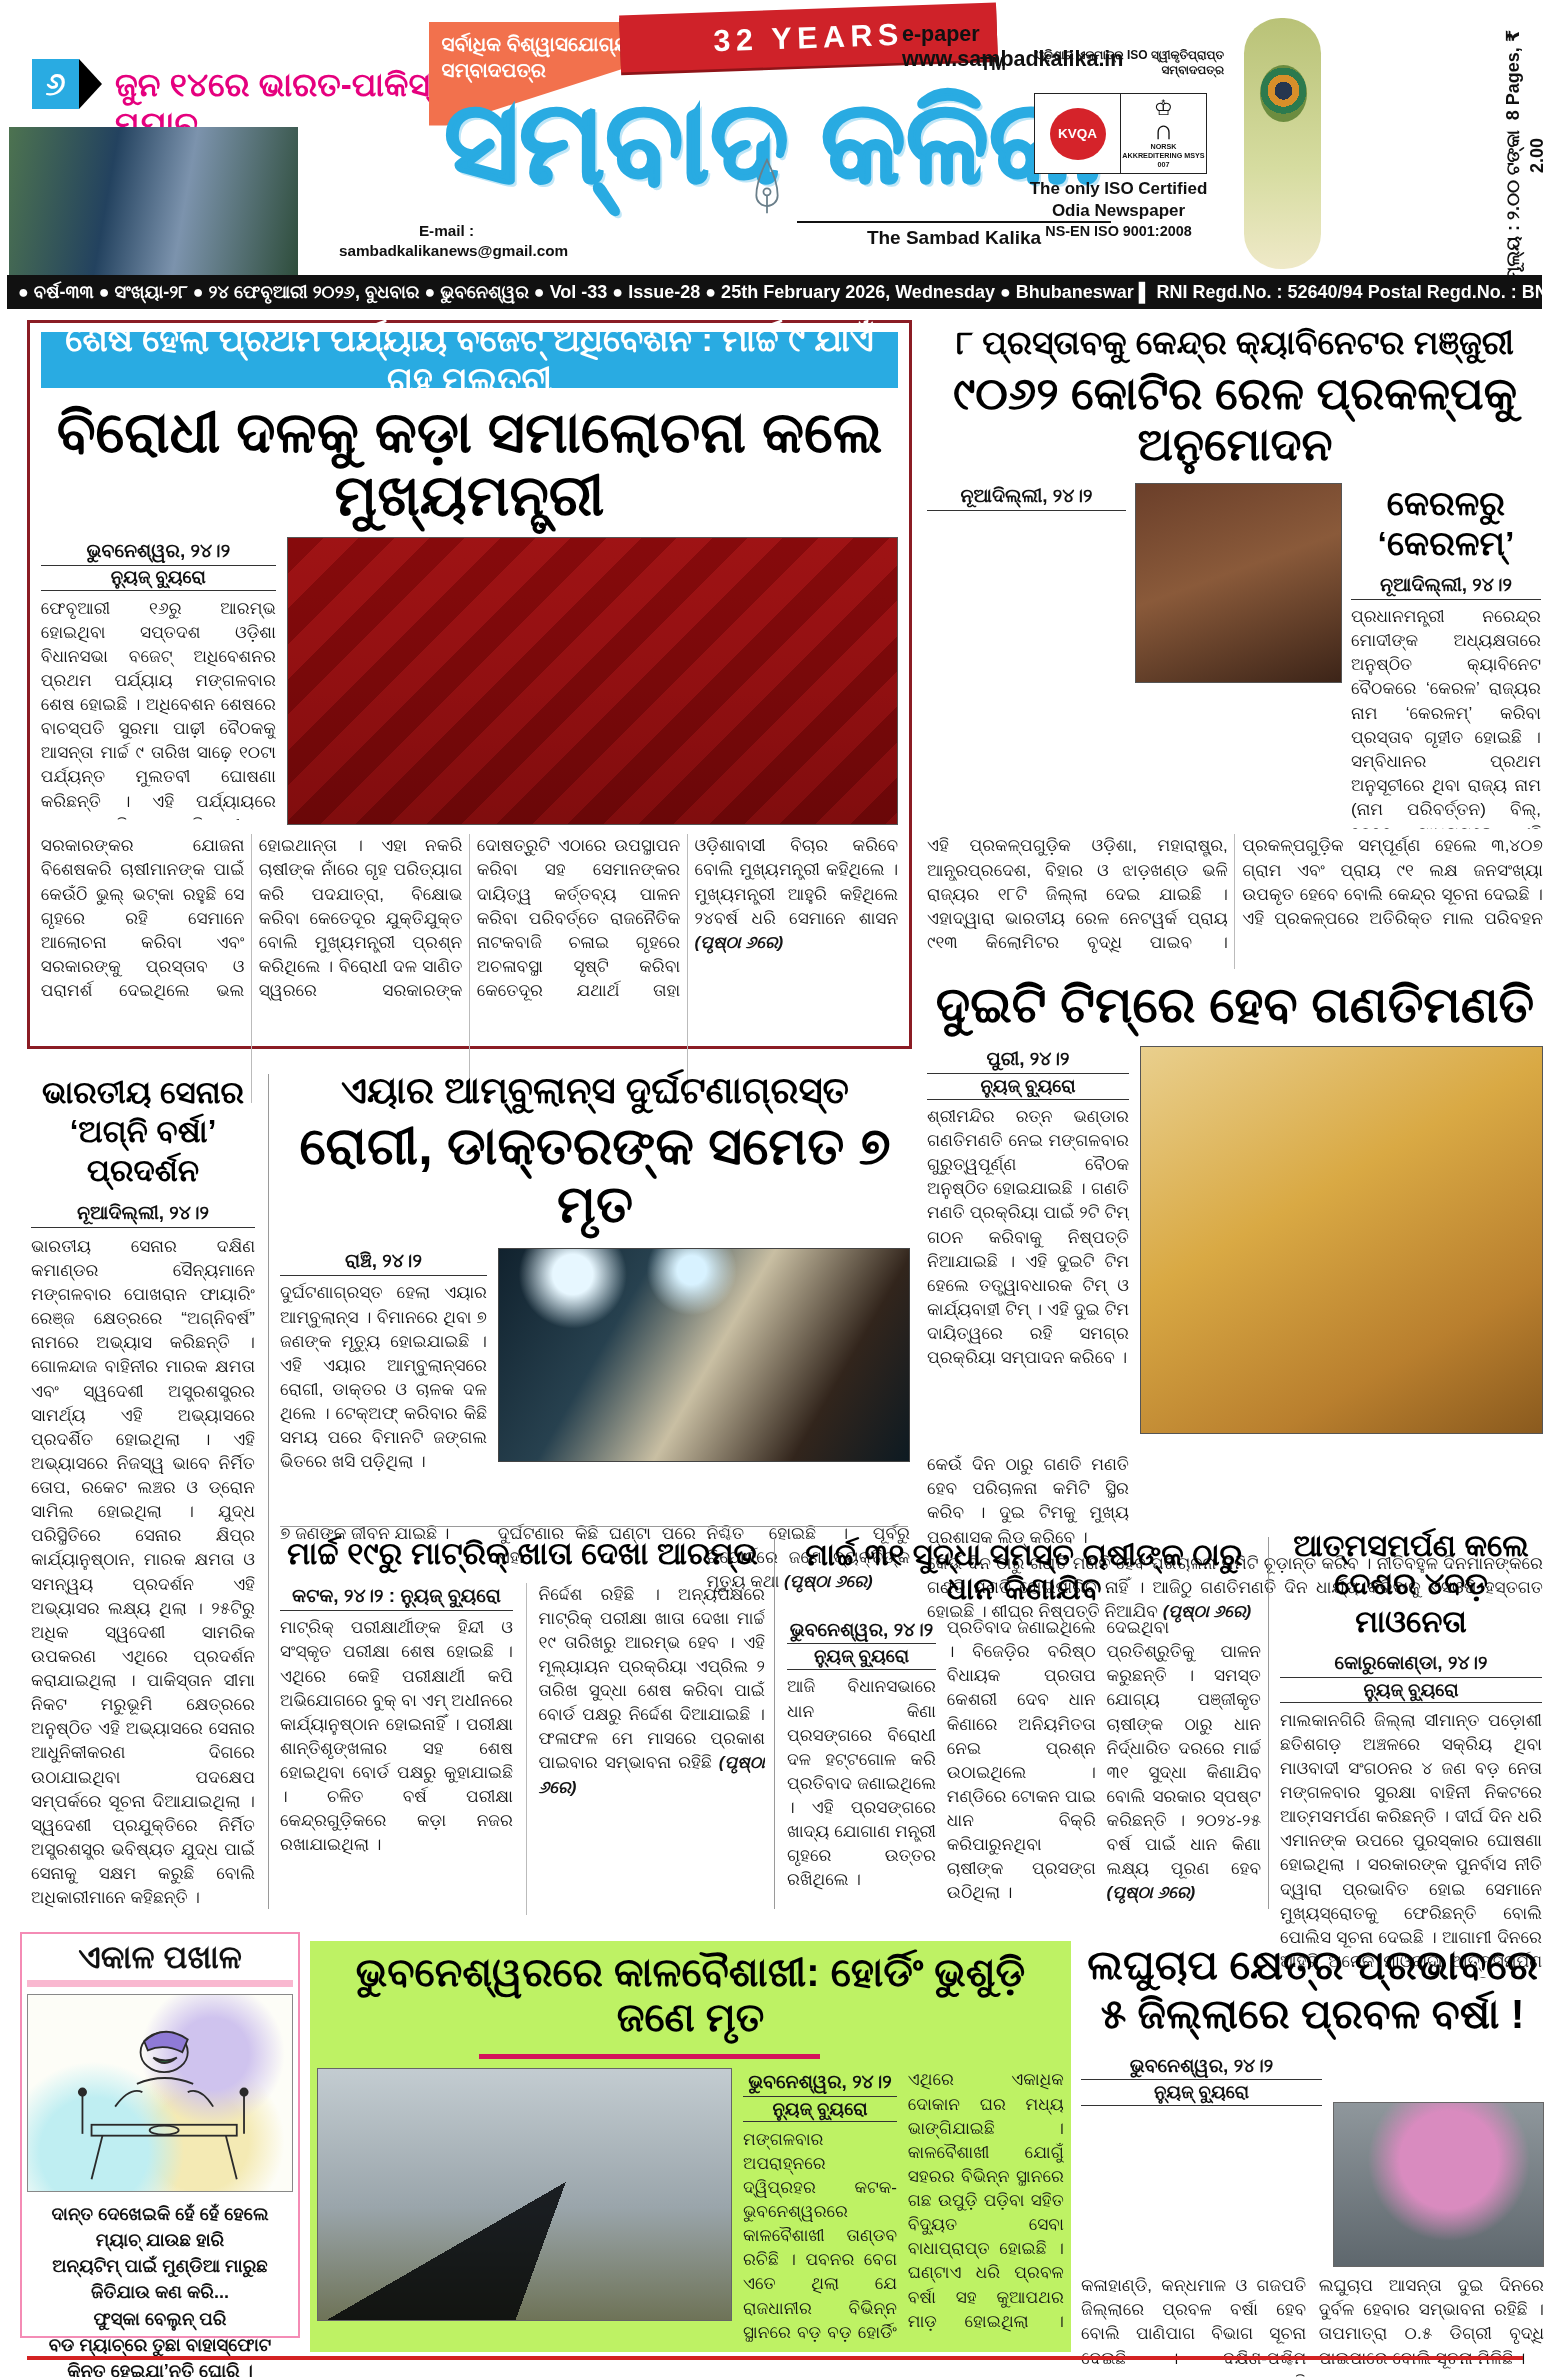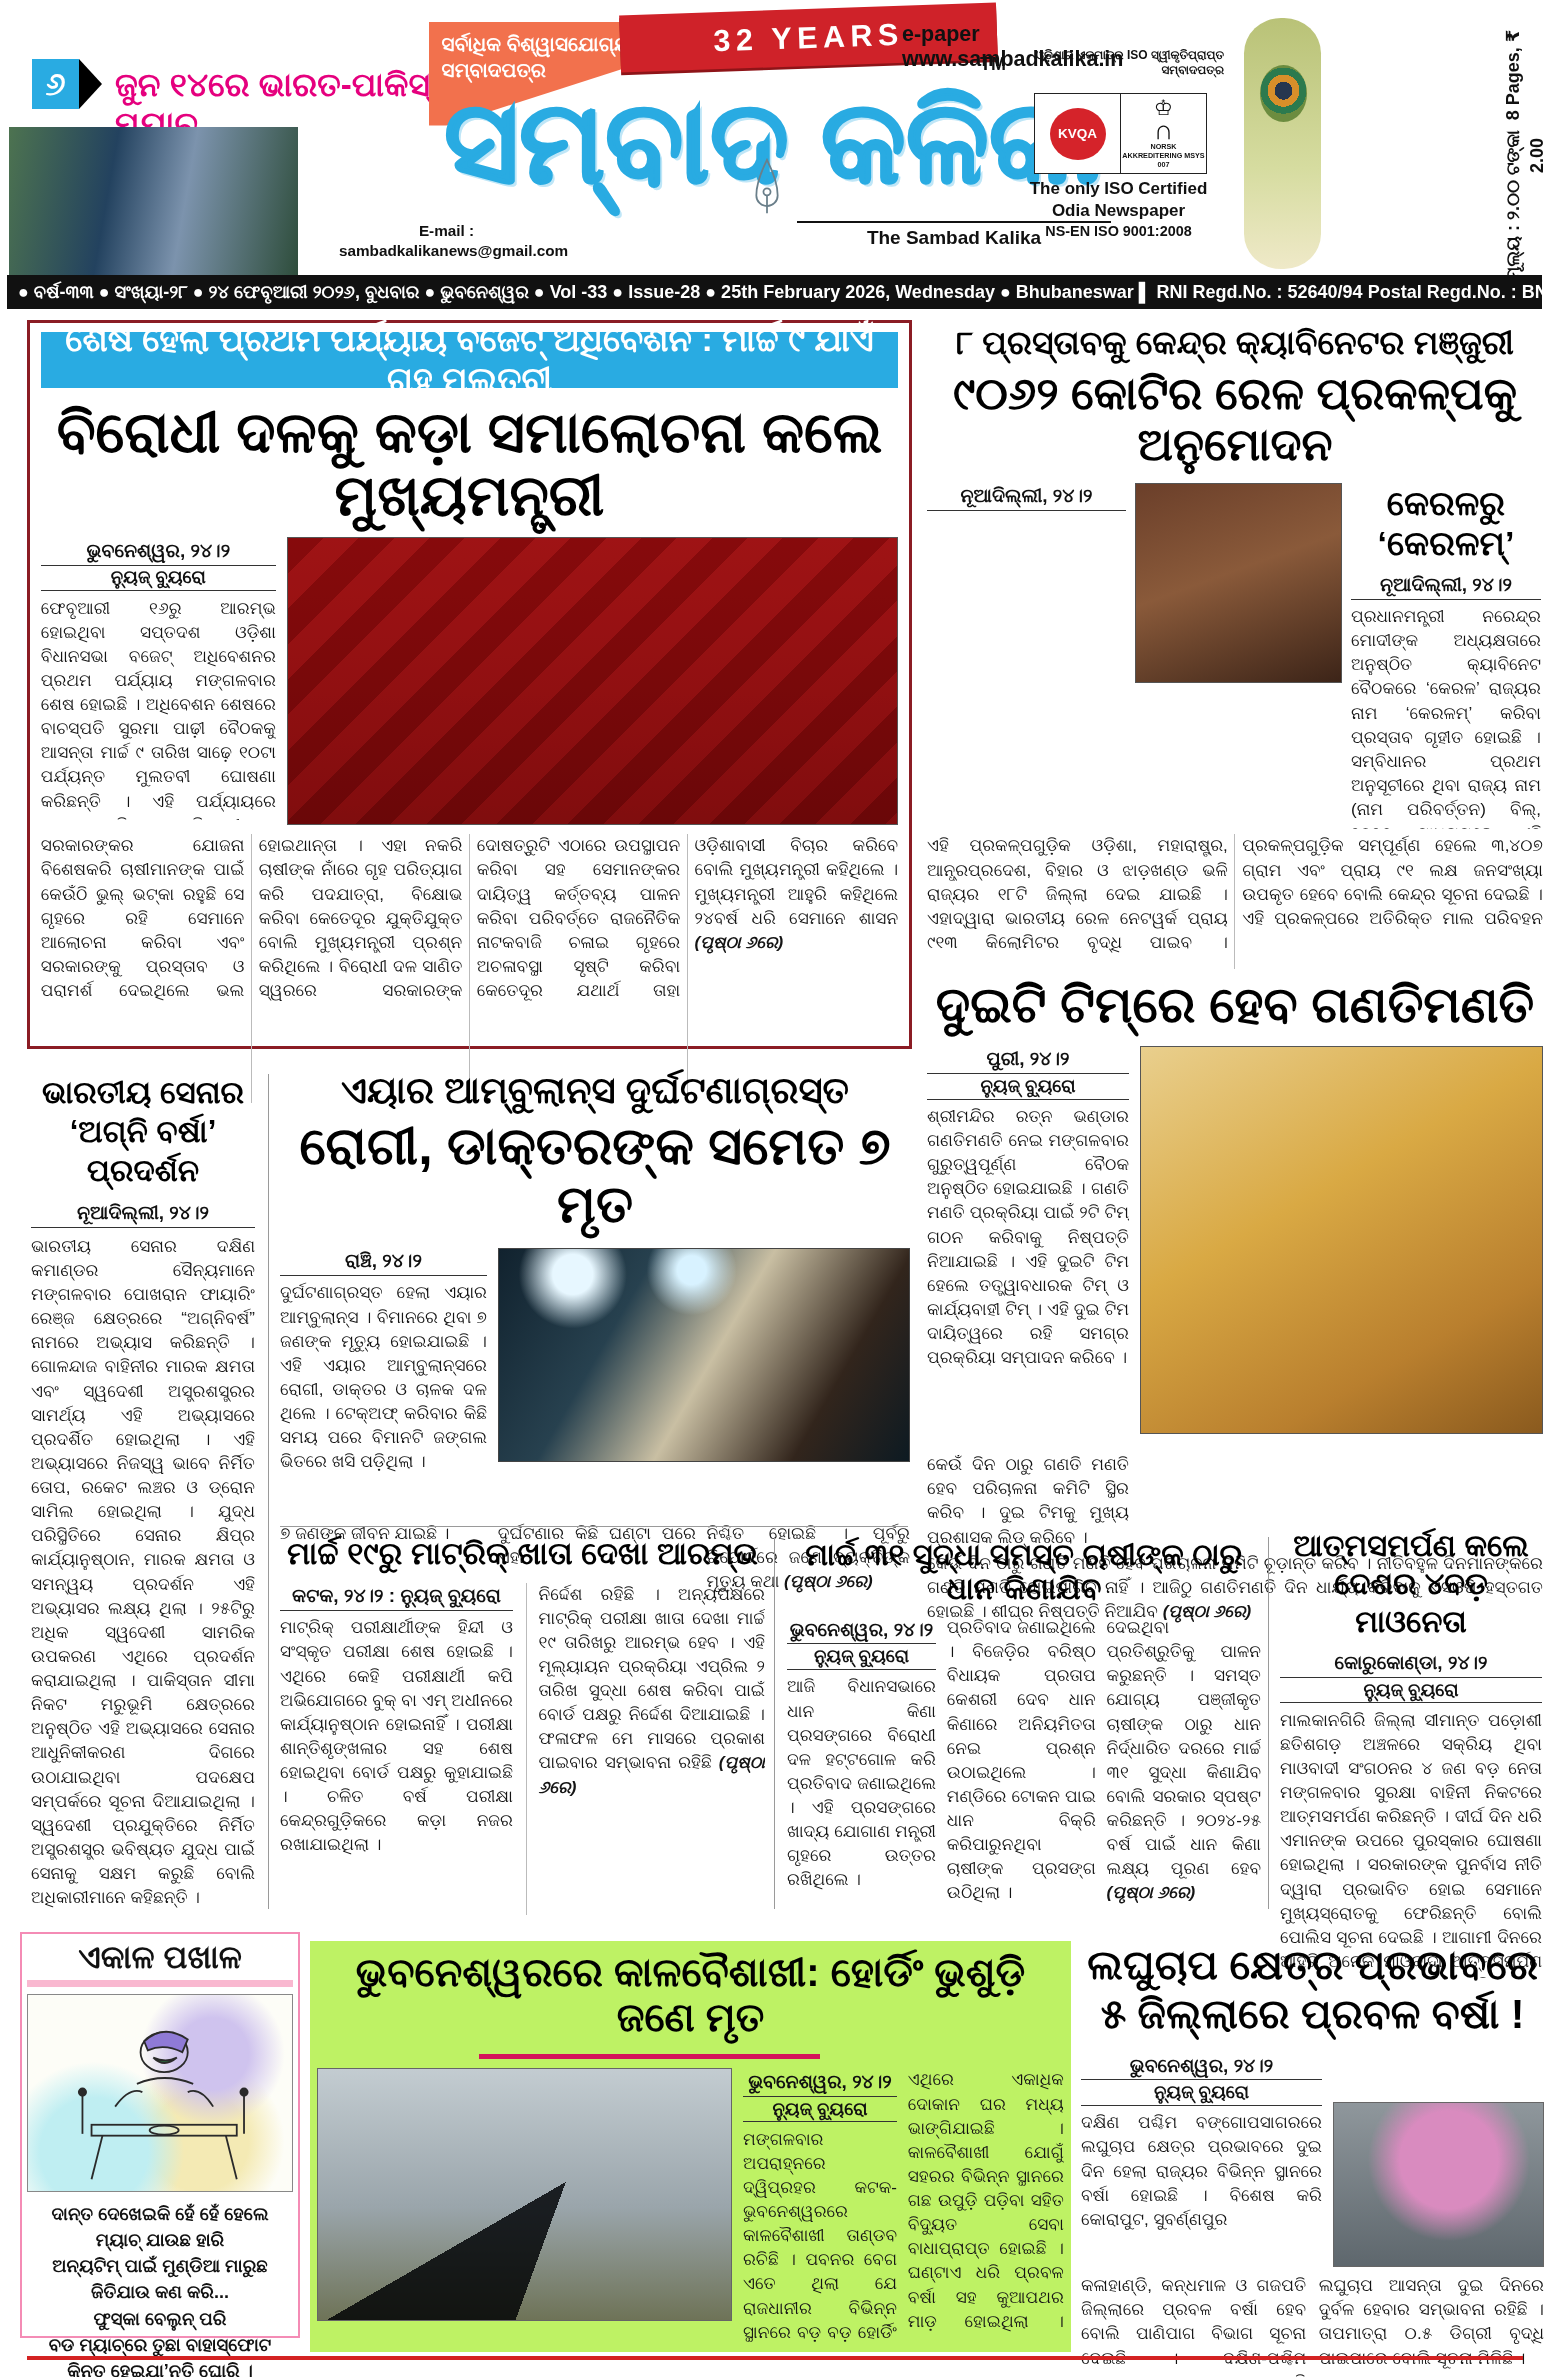--- a/index.html
+++ b/index.html
@@ -279,21 +279,20 @@
       <div class="body-txt" style="flex:1;margin-left:10.8px;height:269px;overflow:hidden;">ଏଥିରେ ଏକାଧିକ ଦୋକାନ ଘର ମଧ୍ୟ ଭାଙ୍ଗିଯାଇଛି । କାଳବୈଶାଖୀ ଯୋଗୁଁ ସହରର ବିଭିନ୍ନ ସ୍ଥାନରେ ଗଛ ଉପୁଡ଼ି ପଡ଼ିବା ସହିତ ବିଦ୍ୟୁତ ସେବା ବାଧାପ୍ରାପ୍ତ ହୋଇଛି । ଘଣ୍ଟାଏ ଧରି ପ୍ରବଳ ବର୍ଷା ସହ କୁଆପଥର ମାଡ଼ ହୋଇଥିଲା । ଅଗ୍ନିଶମ ବାହିନୀ ଉଦ୍ଧାର କାର୍ଯ୍ୟ ଚଳାଇଛି ।</div>
     </div>
   </div>
 
   <div class="abs" style="left:1081px;top:1941px;width:463px;">
     <div class="headline" style="font-size:41px;line-height:1.2;">ଲଘୁଚାପ କ୍ଷେତ୍ର ପ୍ରଭାବରେ ୫ ଜିଲ୍ଲାରେ ପ୍ରବଳ ବର୍ଷା !</div>
     <div style="display:flex;margin-top:12.6px;">
       <div style="width:241px;margin-right:10.8px;">
         <div class="dl">ଭୁବନେଶ୍ୱର, ୨୪।୨</div>
         <div class="dl2">ନ୍ୟୁଜ୍ ବ୍ୟୁରୋ</div>
-        <div class="body-txt" style="margin-top:5.4px;height:144px;overflow:hidden;">ଦକ୍ଷିଣ ପଶ୍ଚିମ ବଙ୍ଗୋପସାଗରରେ ଲଘୁଚାପ କ୍ଷେତ୍ର ପ୍ରଭାବରେ ଦୁଇ ଦିନ ହେଲା ରାଜ୍ୟର ବିଭିନ୍ନ ସ୍ଥାନରେ ବର୍ଷା ହୋଇଛି । ବିଶେଷ କରି କୋରାପୁଟ, ସୁବର୍ଣ୍ଣପୁର</div>
       </div>
       <div class="ph rain-photo" style="position:relative;flex:1;height:163px;margin-top:50px;"></div>
     </div>
     <div class="body-txt" style="margin-top:7.2px;column-count:2;column-gap:12.6px;height:126px;overflow:hidden;">କଳାହାଣ୍ଡି, କନ୍ଧମାଳ ଓ ଗଜପତି ଜିଲ୍ଲାରେ ପ୍ରବଳ ବର୍ଷା ହେବ ବୋଲି ପାଣିପାଗ ବିଭାଗ ସୂଚନା ଦେଇଛି । ଦକ୍ଷିଣ-ପଶ୍ଚିମ ବଙ୍ଗୋପସାଗରରେ ସୃଷ୍ଟି ଲଘୁଚାପ ଆସନ୍ତା ଦୁଇ ଦିନରେ ଦୁର୍ବଳ ହେବାର ସମ୍ଭାବନା ରହିଛି । ତାପମାତ୍ରା ୦.୫ ଡିଗ୍ରୀ ବୃଦ୍ଧି ପାଇପାରେ ବୋଲି ସୂଚନା ମିଳିଛି ।</div>
   </div>
 
   <div class="abs" style="left:27px;top:2356px;width:1496px;height:3.6px;background:#d42222;"></div>
 
 </div>
 

